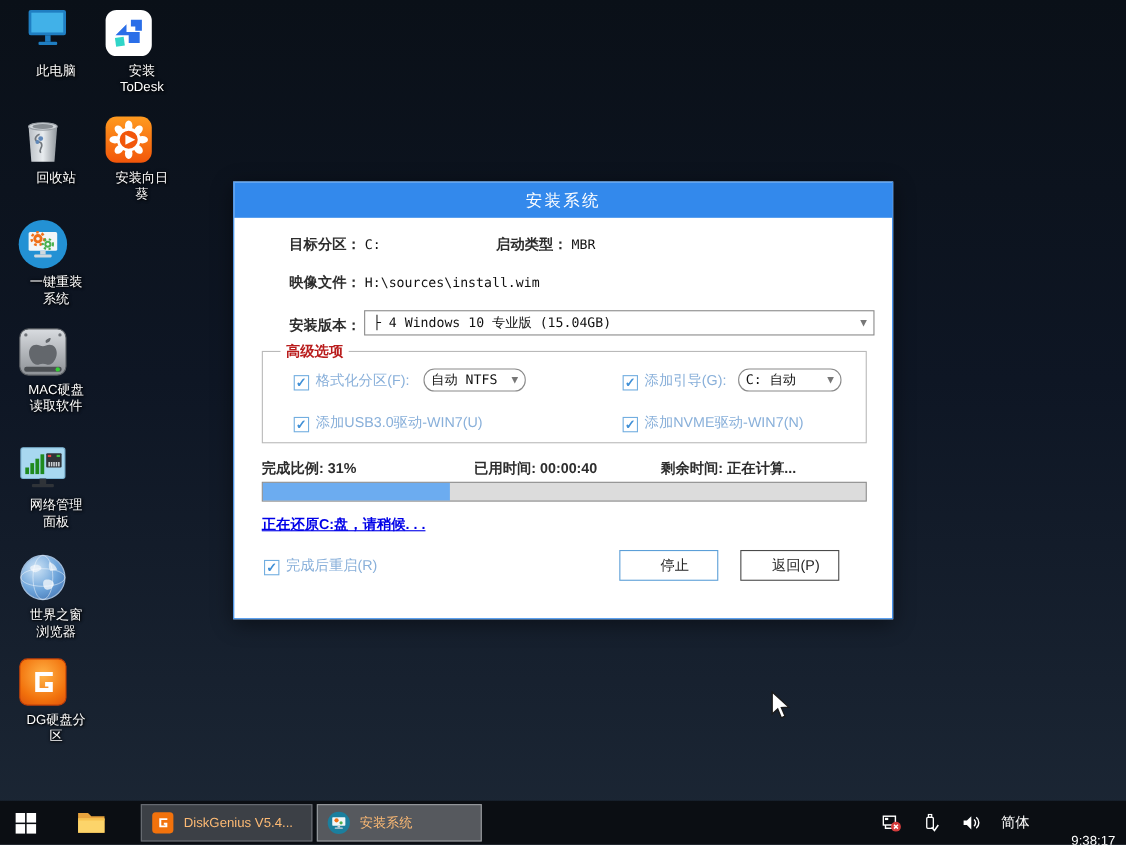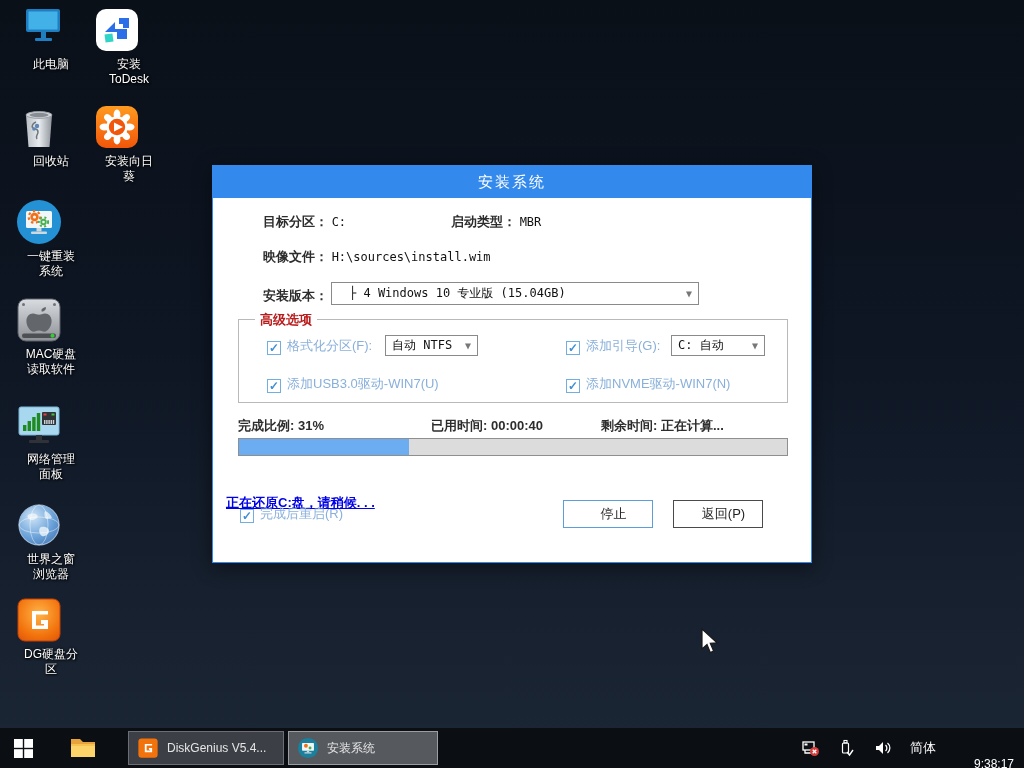--- a/index.html
+++ b/index.html
@@ -21,50 +21,50 @@
   .dbody { position:relative; height:365px; font-size:13px; color:#2d2d2d; }
   .fldlbl { font-weight:bold; color:#2d2d2d; }
   .fldval { font-family:"DejaVu Sans Mono", monospace; font-size:12px; color:#111; }
   .row1 { position:absolute; left:50px; top:15px; }
   .row1b { position:absolute; left:238px; top:15px; }
   .row2 { position:absolute; left:50px; top:50px; }
   .row3lbl { position:absolute; left:50px; top:89px; }
   .combo { position:absolute; border:1px solid #8a8a8a; background:#fff; display:flex;
            align-items:center; font-family:"DejaVu Sans Mono", monospace; font-size:12px; color:#111; }
   .combo .arrow { position:absolute; right:6px; color:#777; font-size:10px; }
-  .combo-ver { left:118px; top:84px; width:368px; height:23px; padding-left:17px; }
+  .combo-ver { left:118px; top:84px; width:464px; height:23px; padding-left:7px; }
   .grp { position:absolute; left:25px; top:121px; width:550px; height:84px;
          border:1px solid #b9b9b9; }
   .grp-title { position:absolute; left:16px; top:-9px; background:#fff; padding:0 5px;
                font-weight:bold; color:#b91c1c; font-size:13px; }
   .chk { display:inline-block; width:14px; height:14px; border:1px solid #72aee0;
          background:#fff; color:#3f8fd6; font-size:12px; line-height:13px; text-align:center;
          vertical-align:-2px; margin-right:6px; font-weight:bold; }
   .chklbl { color:#89b0da; font-size:13px; }
   .gb-item { position:absolute; white-space:nowrap; }
-  .combo-sm { height:21px; padding-left:6px; }
+  .combo-sm { height:21px; padding-left:6px;border-radius:10px; }
   .stats { position:absolute; top:219px; font-weight:bold; color:#2d2d2d; font-size:13px; }
   .pbar { position:absolute; left:25px; top:240px; width:550px; height:18px;
           background:#dcdcdc; border:1px solid #8f8f8f; }
   .pfill { height:100%; background:#6cacf0; }
-  .status { position:absolute; left:13px; top:270px; color:#0000e8; font-weight:bold;
-            font-size:13px; text-decoration:underline;margin-top:26px; }
+  .status { position:absolute; left:25px; top:270px; color:#0000e8; font-weight:bold;
+            font-size:13px; text-decoration:underline; }
   .btn { position:absolute; width:90px; height:28px; background:#fff; font-size:13px;
          color:#1f1f1f; display:flex; align-items:center; justify-content:center; cursor:pointer;padding-left:11px; }
   .btn-stop { left:350px; top:302px; border:1px solid #5c9fd8; }
   .btn-back { left:460px; top:302px; border:1px solid #4a4a4a; }
   .restart { position:absolute; left:27px; top:307px; }
 
   
   .taskbar { position:absolute; left:0; bottom:0; width:1024px; height:40px;
              background:#0b0e13; display:flex; align-items:center; }
   .tb-start { width:46px; height:40px; display:flex; align-items:center; justify-content:center; cursor:pointer; }
   .tb-folder { width:46px; height:40px; margin-left:14px; display:flex; align-items:center; justify-content:center; cursor:pointer; }
   .tb-btn { height:34px; margin-left:4px; display:flex; align-items:center; gap:8px;
-            padding:0 12px 0 8px; font-size:12px; color:#e5e5e5; cursor:pointer; white-space:nowrap; }
+            padding:0 12px 0 8px; font-size:12px; color:#fdba74; cursor:pointer; white-space:nowrap; }
   .tb-dg { width:156px; background:#3c4046; border:1px solid #6b6f75; }
   .tb-inst { width:150px; background:#56595e; border:1px solid #9a9da1; }
   .tray { margin-left:auto; display:flex; align-items:center; gap:18px; padding-right:10px; color:#fff; }
   .tray-ic { width:18px; height:18px; position:relative; }
   .tray-lang { font-size:13px; }
   .tray-clock { font-size:12px; text-align:right; line-height:15px;margin-top:47px; }
 
   .cursor { position:absolute; left:700px; top:628px; z-index:50; pointer-events:none; }
 </style>
 </head>

